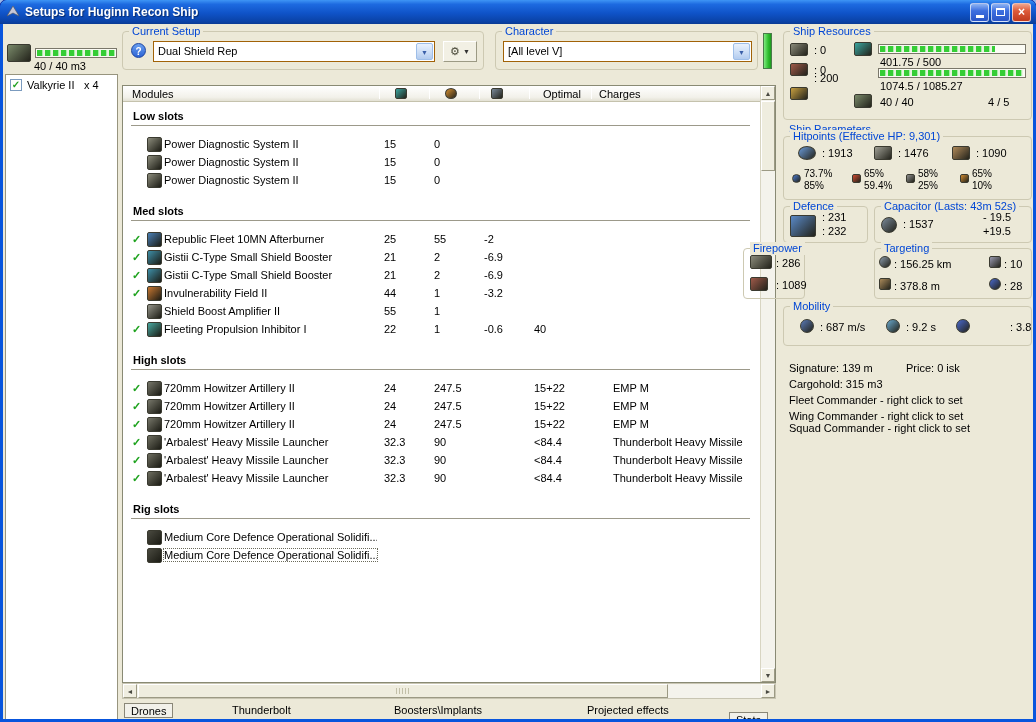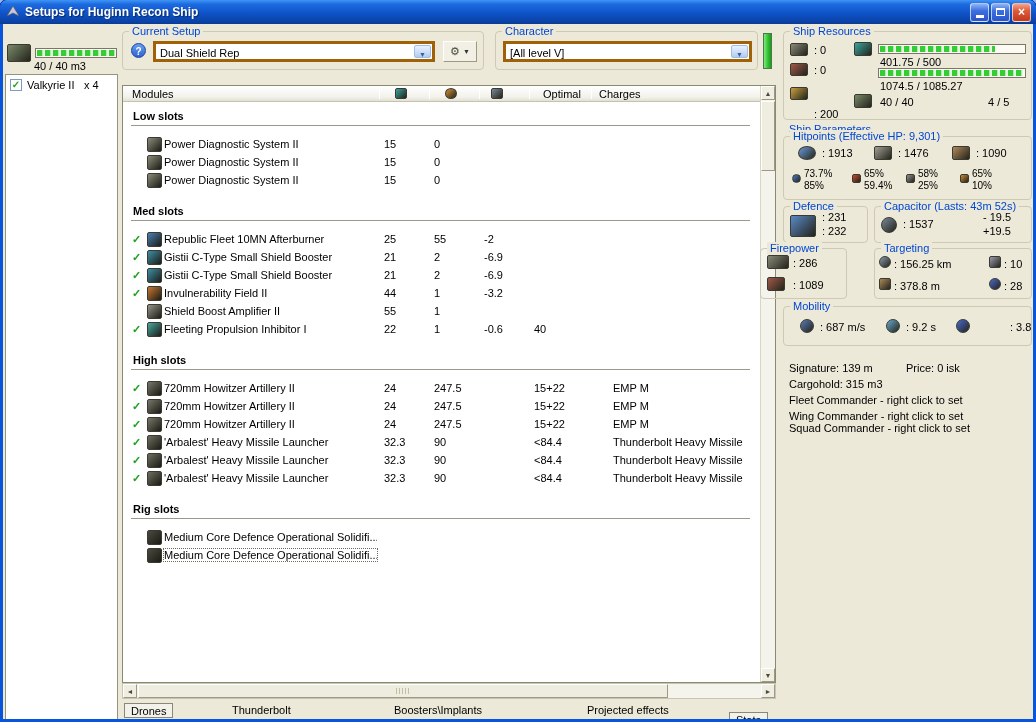--- a/index.html
+++ b/index.html
@@ -41,21 +41,21 @@
   .seg-fill { position:absolute; left:1px; top:1px; bottom:1px;
     background:repeating-linear-gradient(90deg,#35CD35 0 5px,#A8EFA8 5px 6px,#E8F2E0 6px 8px); }
   .char-bar { position:absolute; border:1px solid #4A7A4A; background:linear-gradient(90deg,#7FE87F,#2FBF2F 60%,#1E9A1E); }
 
   
   .drone-cap-text { position:absolute; left:0; width:114px; text-align:center; }
   .listbox { position:absolute; background:#fff; border:1px solid #97947E; }
   .chk { position:absolute; width:12px; height:12px; background:#fff; border:1px solid #7B9BBF; font-size:10px; line-height:10px; text-align:center; color:#21A121; font-weight:bold; }
 
   
-  .combo { position:absolute; height:21px; background:#fff; border:3px solid #a16207; }
+  .combo { position:absolute; height:21px; background:#fff; border:1px solid #a16207; }
   .combo-text { position:absolute; left:4px; top:3px; white-space:nowrap; }
   .combo-btn { position:absolute; right:1px; top:1px; bottom:1px; width:17px;
     background:linear-gradient(180deg,#EAF2FD 0%,#CADCF5 60%,#B2CBEE 100%); border:1px solid #9EBEE8; border-radius:2px;
     color:#3A5FA8; font-size:7px; text-align:center; line-height:17px; }
   .help-btn { position:absolute; width:15px; height:15px; border-radius:50%;
     background:linear-gradient(180deg,#6AA0F0,#2C63D4); color:#fff; font-weight:bold; font-size:10px; text-align:center; line-height:15px; border:1px solid #1A43A0; }
   .tool-btn { position:absolute; height:21px; background:#F2F0E4; border:1px solid; border-color:#FFF #9C9A84 #9C9A84 #FFF; display:flex; align-items:center; justify-content:center; gap:3px; font-size:11px; color:#4A4A3A; }
   .tool-btn .dd { font-size:7px; color:#333; }
 
   
@@ -390,21 +390,21 @@
         <div class="bottom-tab bt-4 boxed">Stats</div>
       </div>
 
     <div class="gbox" style="left:780px;top:7px;width:249px;height:89px;">
       <span class="gtitle">Ship Resources</span>
       <span class="gicon c-turret abs" style="left:6px;top:11px;width:18px;height:13px;"></span>
       <span class="val" style="left:30px;top:12px;">: 0</span>
       <span class="gicon c-missile abs" style="left:6px;top:31px;width:18px;height:13px;"></span>
       <span class="val" style="left:30px;top:32px;">: 0</span>
       <span class="gicon c-cal abs" style="left:6px;top:55px;width:18px;height:13px;"></span>
-      <span class="val" style="left:30px;top:40px;margin-top:36px;">: 200</span>
+      <span class="val" style="left:30px;top:40px;">: 200</span>
 
       <span class="gicon c-cpu abs" style="left:70px;top:10px;width:18px;height:14px;"></span>
       <div class="seg-bar" style="left:94px;top:12px;width:148px;height:10px;">
         <div class="seg-fill" style="width: calc(80% - 2px);"></div>
       </div>
       <span class="val" style="left:96px;top:24px;">401.75 / 500</span>
 
       <div class="seg-bar" style="left:94px;top:36px;width:148px;height:10px;">
         <div class="seg-fill" style="width: calc(99% - 2px);"></div>
       </div>
@@ -451,21 +451,21 @@
     </div>
 
     <div class="gbox" style="left:871px;top:182px;width:158px;height:37px;">
       <span class="gtitle">Capacitor (Lasts: 43m 52s)</span>
       <span class="gicon c-cap round abs" style="left:6px;top:10px;width:16px;height:16px;"></span>
       <span class="val" style="left:28px;top:11px;">: 1537</span>
       <span class="val" style="left:108px;top:4px;">- 19.5</span>
       <span class="val" style="left:108px;top:18px;">+19.5</span>
     </div>
 
-    <div class="gbox" style="left:757px;top:224px;width:87px;height:51px;">
+    <div class="gbox" style="left:740px;top:224px;width:62px;height:51px;">
       <span class="gtitle">Firepower</span>
       <span class="gicon c-turret abs" style="left:6px;top:6px;width:22px;height:14px;"></span>
       <span class="val" style="left:32px;top:8px;">: 286</span>
       <span class="gicon c-missile abs" style="left:6px;top:28px;width:18px;height:14px;"></span>
       <span class="val" style="left:32px;top:30px;">: 1089</span>
     </div>
 
     <div class="gbox" style="left:871px;top:224px;width:158px;height:51px;">
       <span class="gtitle">Targeting</span>
       <span class="gicon c-range round abs" style="left:4px;top:7px;width:12px;height:12px;"></span>

